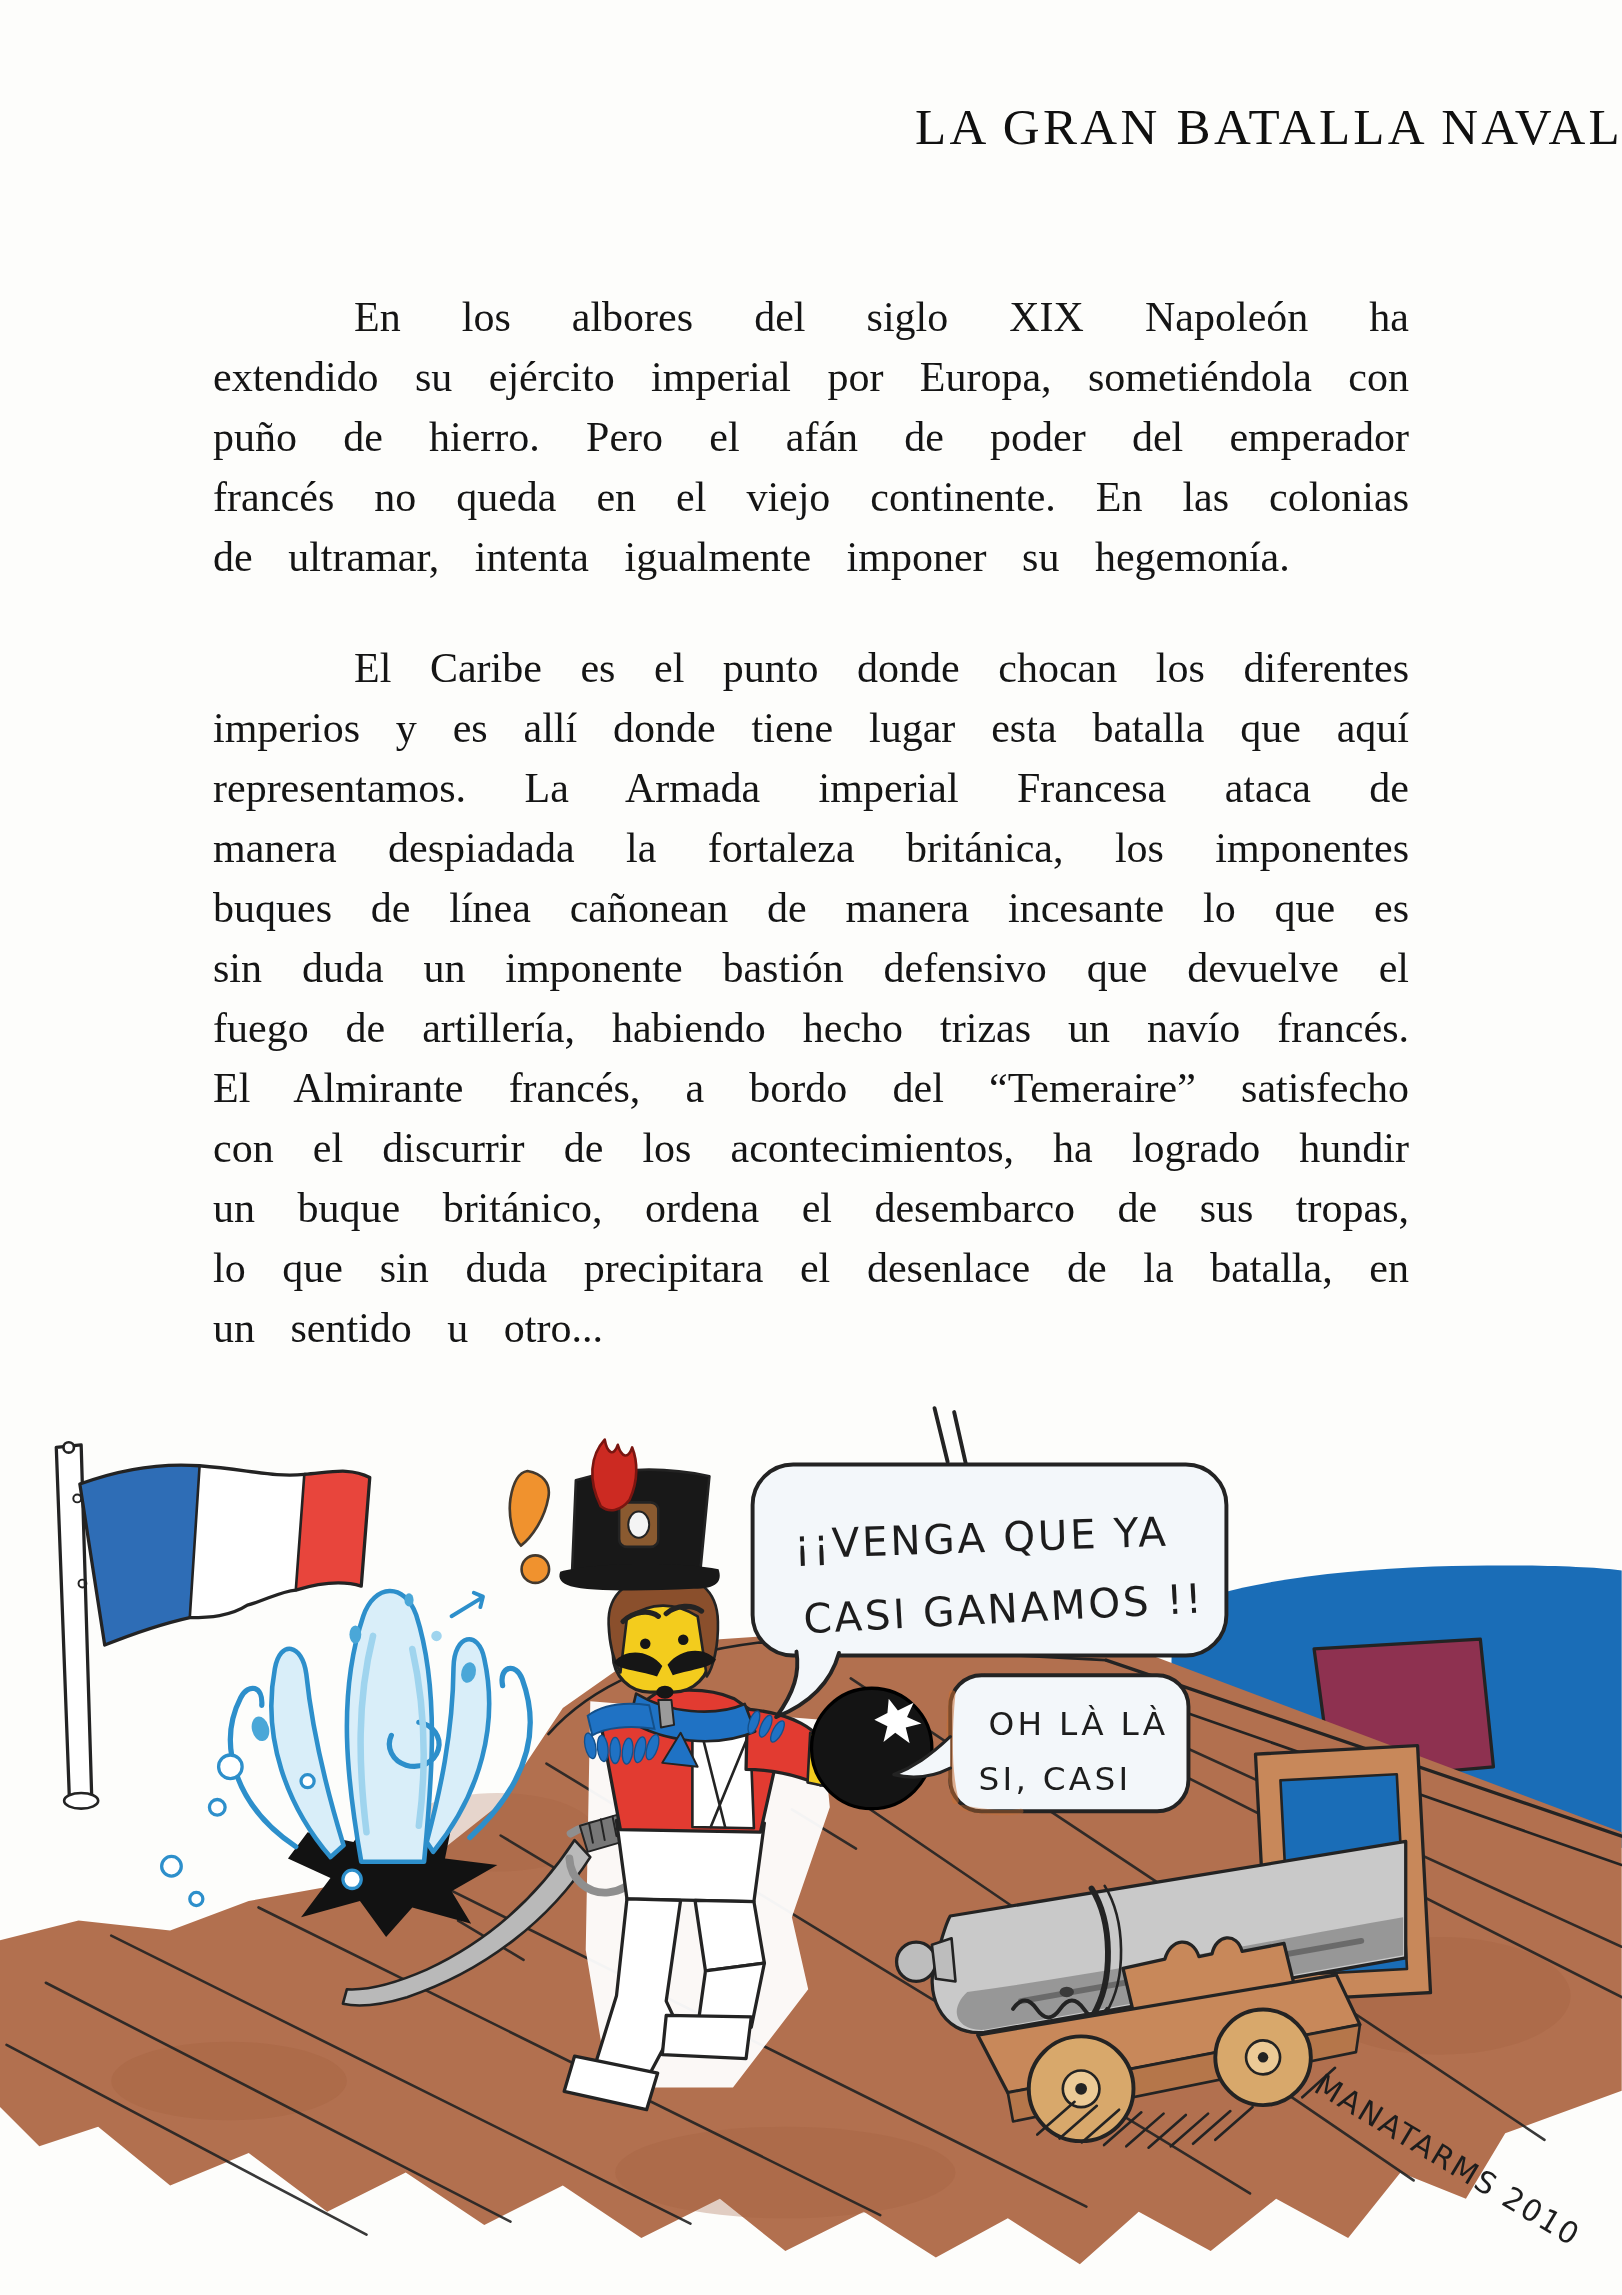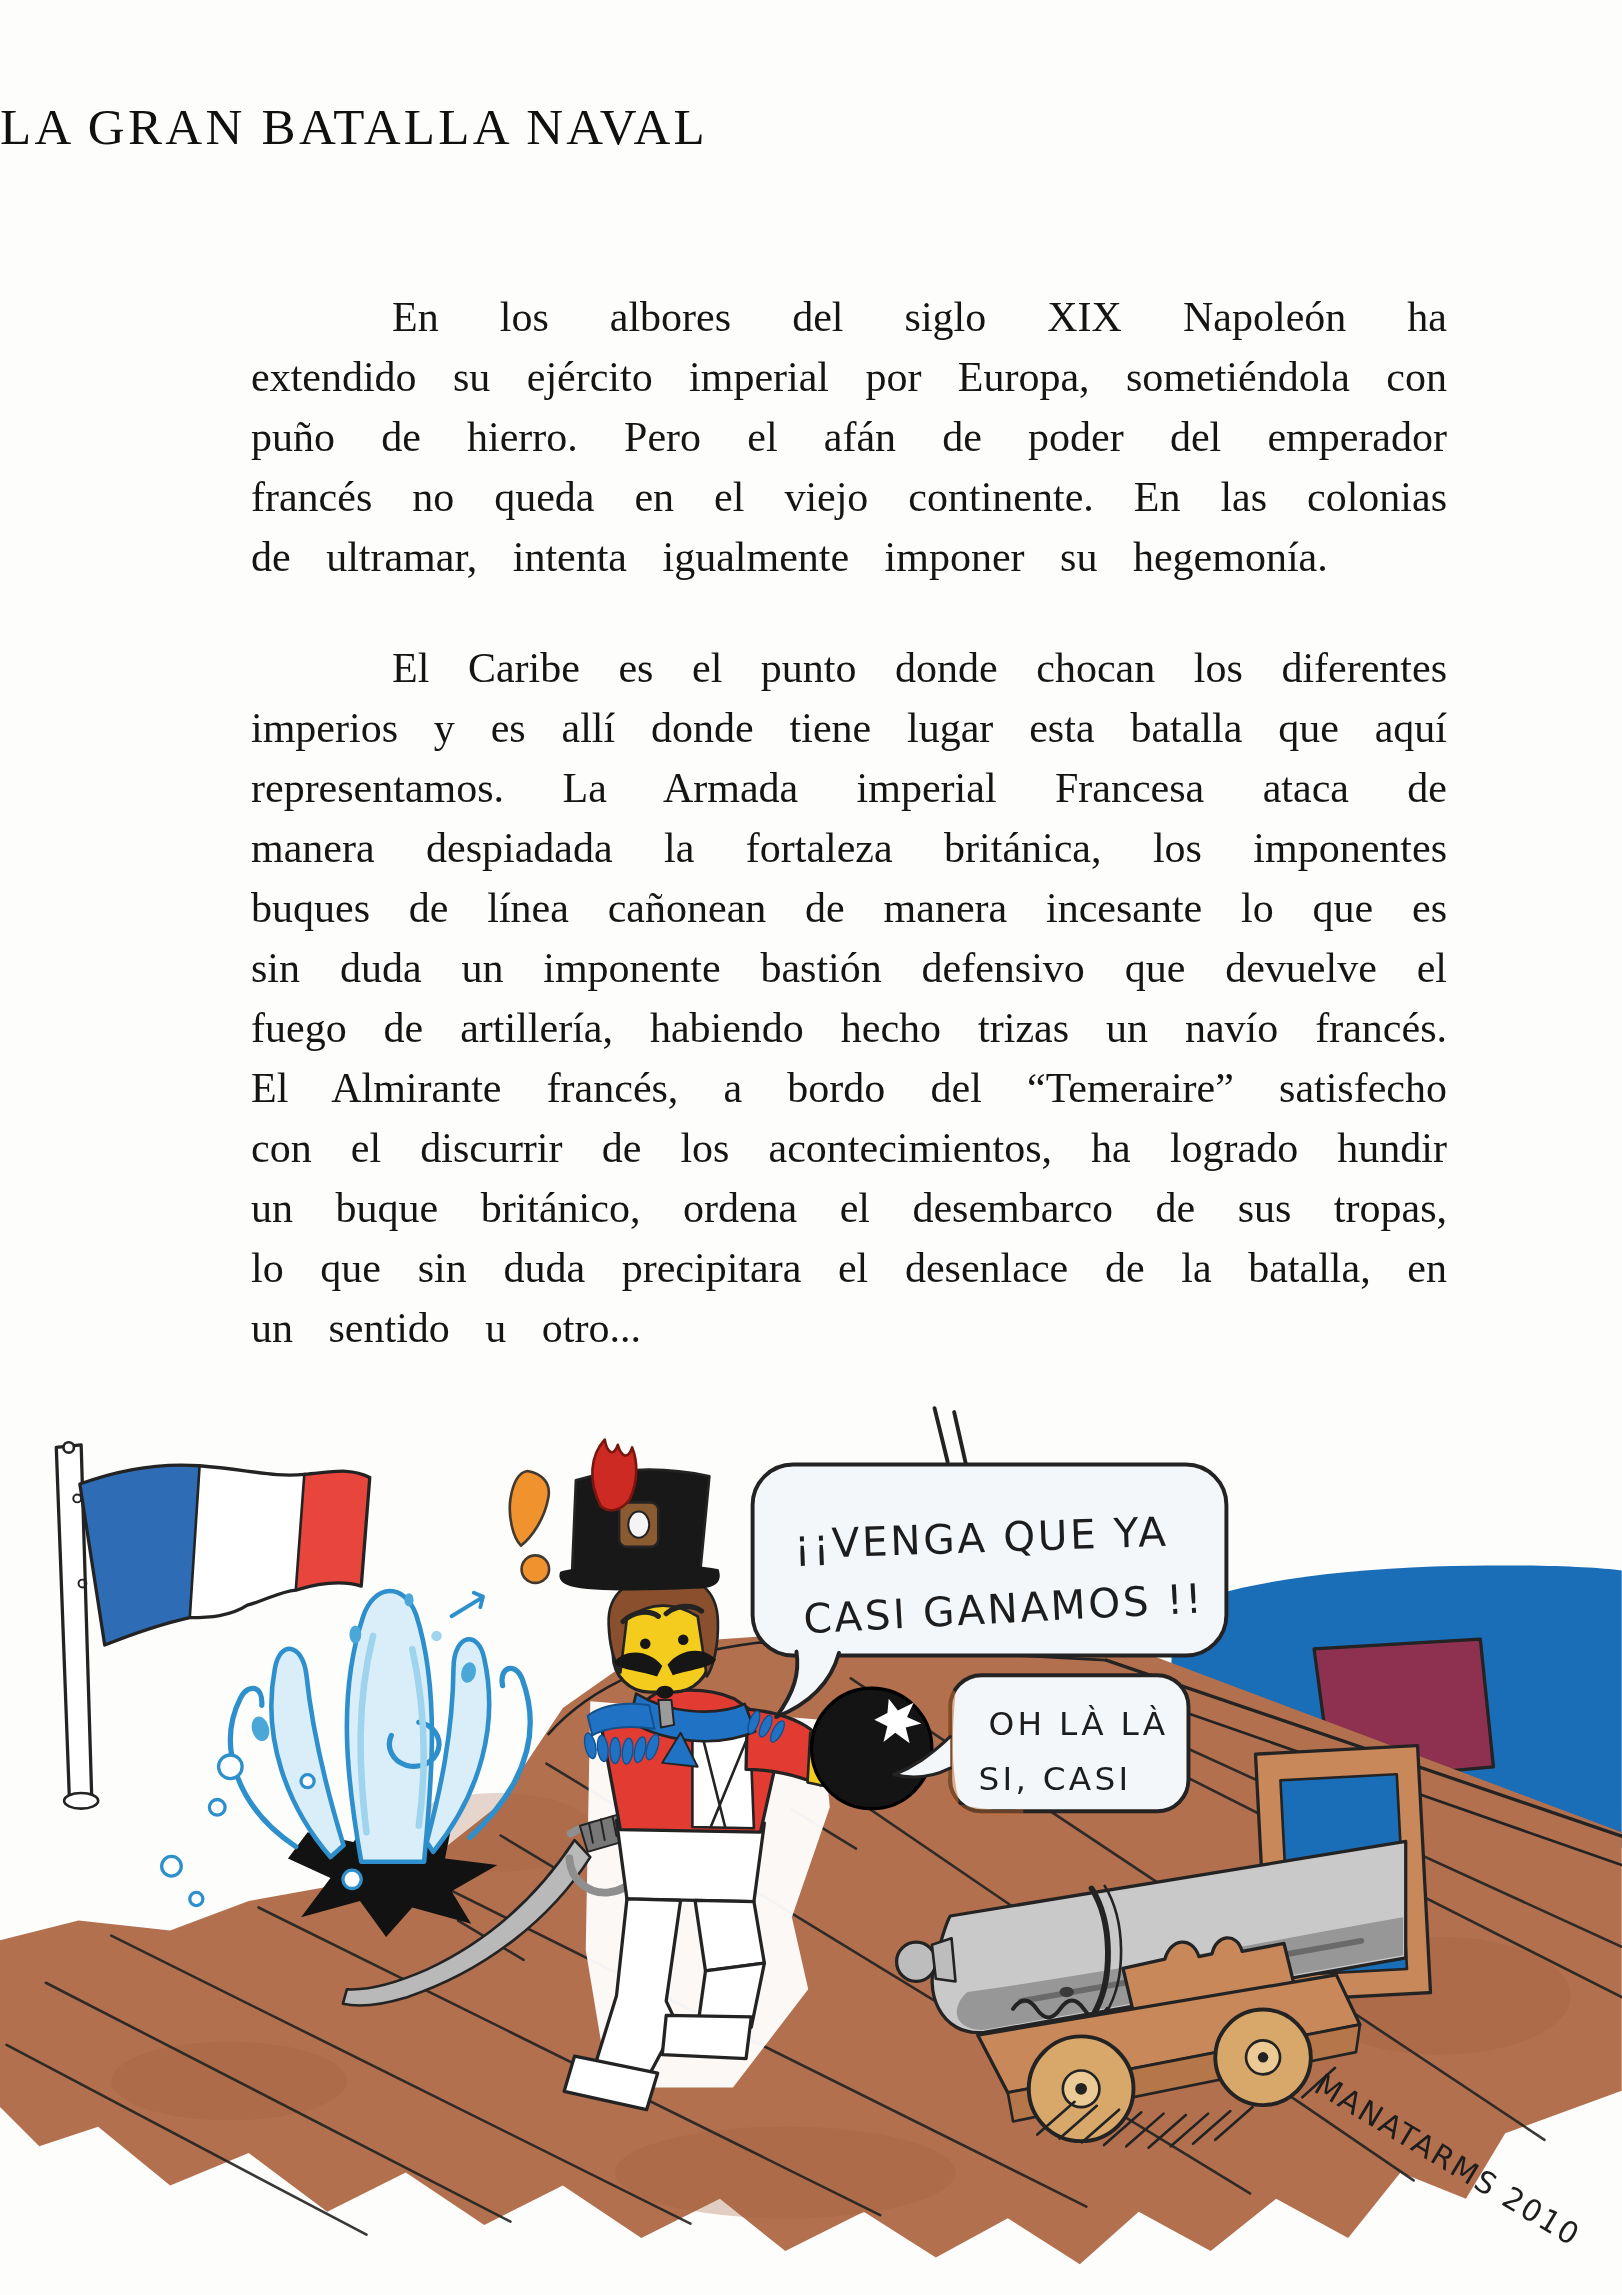--- a/index.html
+++ b/index.html
@@ -3,27 +3,27 @@
 <meta charset="utf-8">
 <style>
   html,body { margin:0; padding:0; background:#888; }
   .page {
     position:relative; width:1623px; height:2295px; margin:0 auto;
     background:#fdfdfb; overflow:hidden;
     font-family:"Liberation Serif", serif; color:#141414;
   }
   .title {
     position:absolute; top:98px; left:0; width:100%;
-    text-align:left; font-size:51px; font-weight:normal;
+    text-align:right; font-size:51px; font-weight:normal;
     letter-spacing:3.3px; margin:0; color:#101010;
     font-family:"Liberation Serif", serif;
   }
   .body-text {
     position:absolute; top:287px; left:213px; width:1196px;
-    font-size:42px; line-height:60px; text-align:justify; color:#151515;margin-left:38px;
+    font-size:42px; line-height:60px; text-align:justify; color:#151515;
   }
   .body-text p { margin:0 0 51px 0; text-indent:141px; word-spacing:25px; }
   .illustration { position:absolute; left:0; top:1374px; width:1623px; height:923px; }
 
   .ink   { stroke:var(--ink); stroke-linejoin:round; stroke-linecap:round; fill:none; }
   .oln   { stroke:var(--ink); stroke-linejoin:round; stroke-linecap:round; }
   .f-deck{fill:var(--deck);} .f-sea{fill:var(--sea);} .f-maroon{fill:var(--maroon);}
   .f-wood{fill:var(--wood);} .f-wood2{fill:var(--wood-dark);} .f-wheel{fill:var(--wheel);}
   .f-coat{fill:var(--coat);} .f-skin{fill:var(--skin);} .f-blue{fill:var(--uniform-blue);}
   .f-hair{fill:var(--hair);} .f-white{fill:#ffffff;} .f-ink{fill:var(--ink);}

